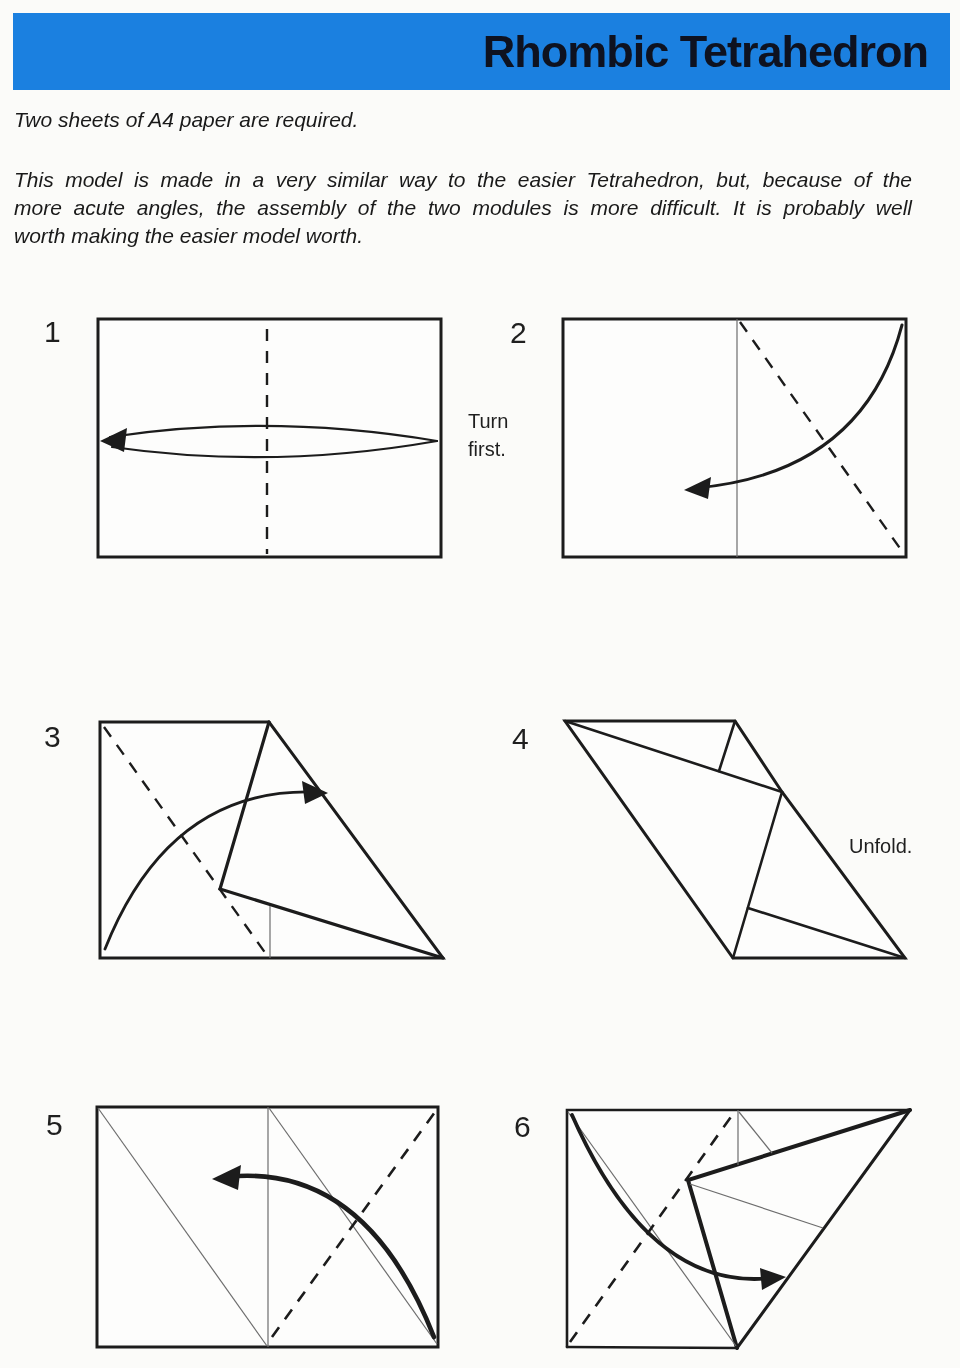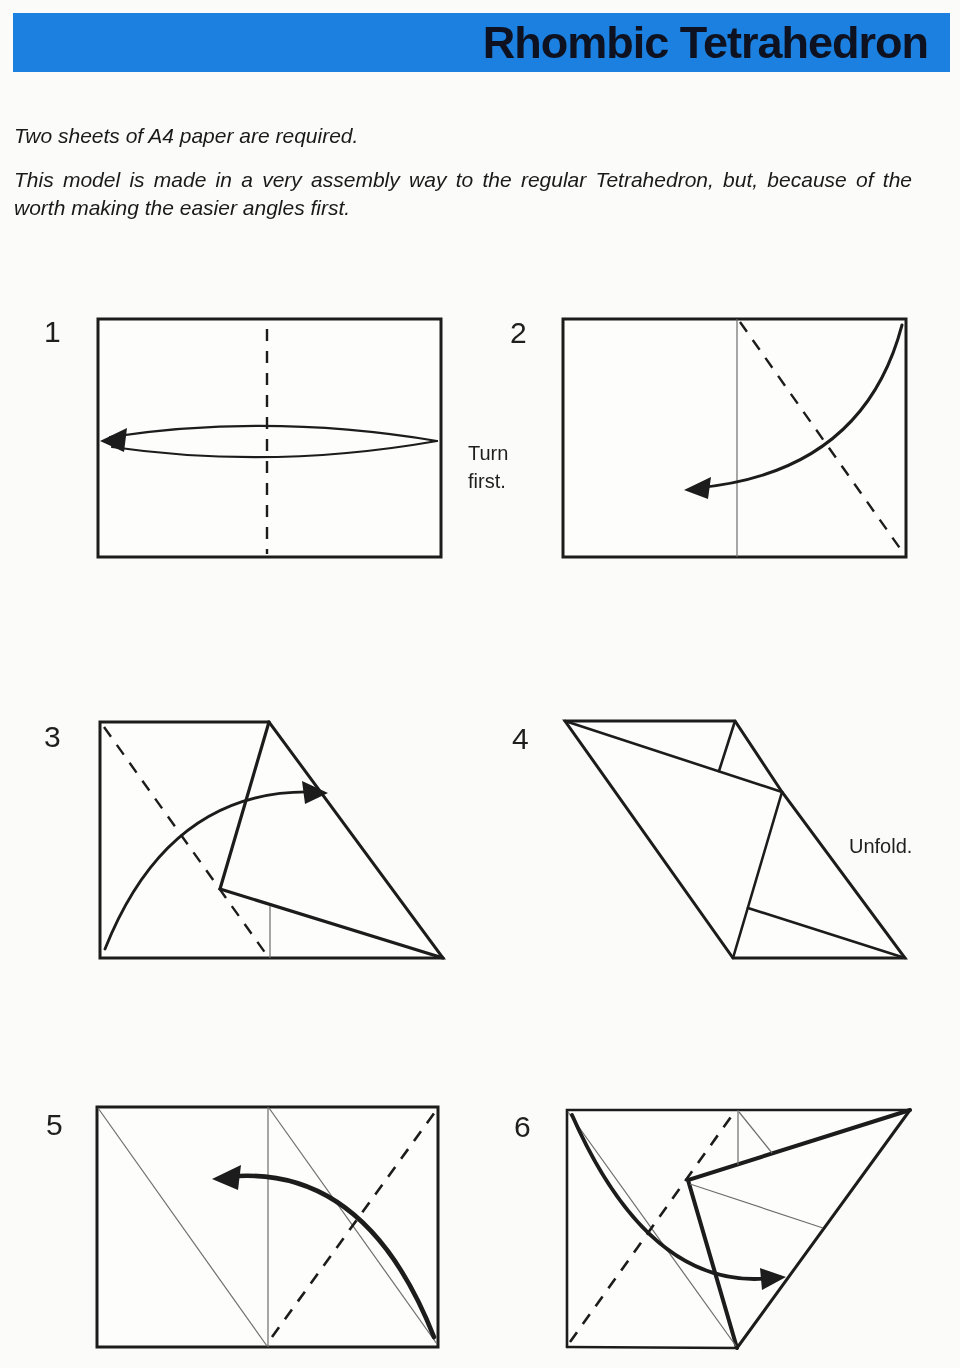--- a/index.html
+++ b/index.html
@@ -9,36 +9,36 @@
     font-family: "Liberation Sans", sans-serif;
     color: #1c1c1c;
     position: relative;
     overflow: hidden;
   }
   .page { position: relative; width: 960px; height: 1368px; }
 
   
   .banner {
     position: absolute; left: 13px; top: 13px;
-    width: 937px; height: 59px;
+    width: 937px; height: 77px;
     background: #1b80e0;
     display: flex; align-items: center; justify-content: flex-end;
     padding-right: 22px; box-sizing: border-box;
   }
   .banner h1 {
     margin: 0;
     font-size: 45px; font-weight: 700;
     letter-spacing: -1px;
     color: #0e1220;
     font-family: "Liberation Sans", sans-serif;
   }
 
   
   .intro {
-    position: absolute; left: 14px; top: 124px;
+    position: absolute; left: 14px; top: 108px;
     font-size: 21px; font-style: italic; color: #1a1a1a;
   }
   .para { position: absolute; left: 14px; top: 166px; width: 898px; }
   .para .pline {
     font-size: 21px; font-style: italic; color: #1a1a1a;
     height: 28px; line-height: 28px; white-space: nowrap;
   }
   .para .pline.just {
     white-space: normal;
     text-align: justify;
@@ -70,22 +70,23 @@
 
 <div class="page">
 
   <div class="banner">
     <h1>Rhombic Tetrahedron</h1>
   </div>
 
   <div class="intro">Two sheets of A4 paper are required.</div>
 
   <div class="para">
-    <div class="pline just">This model is made in a very assembly way to the regular Tetrahedron, but, because of the</div>
-    <div class="pline">worth making the easier angles first.</div>
+    <div class="pline just">This model is made in a very similar way to the easier Tetrahedron, but, because of the</div>
+    <div class="pline just">more acute angles, the assembly of the two modules is more difficult. It is probably well</div>
+    <div class="pline">worth making the easier model worth.</div>
   </div>
 
   <svg class="diagrams" width="960" height="1368" viewBox="0 0 960 1368">
 
     <g>
       <rect class="paper" x="98" y="319" width="343" height="238"></rect>
       <path class="valley" stroke-width="2.4" d="M267,329 L267,554"></path>
       <path class="arrow" stroke-width="2.2" d="M437,441 Q270,413 110,437"></path>
       <path class="arrow" stroke-width="2.2" d="M437,441 Q272,470 112,447"></path>
       <polygon class="ahead" points="100,441 127,428 124,452"></polygon>
@@ -142,19 +143,19 @@
     </g>
   </svg>
 
   <div class="stepnum" style="left:44px;  top:315px;">1</div>
   <div class="stepnum" style="left:510px; top:316px;">2</div>
   <div class="stepnum" style="left:44px;  top:720px;">3</div>
   <div class="stepnum" style="left:512px; top:722px;">4</div>
   <div class="stepnum" style="left:46px;  top:1108px;">5</div>
   <div class="stepnum" style="left:514px; top:1110px;">6</div>
 
-  <div class="note" style="left:468px; top:407px;margin-top:32px;">
+  <div class="note" style="left:468px; top:407px;">
     <div>Turn</div>
     <div>first.</div>
   </div>
   <div class="note" style="left:849px; top:832px;">Unfold.</div>
 
 </div>
 
 </body></html>

